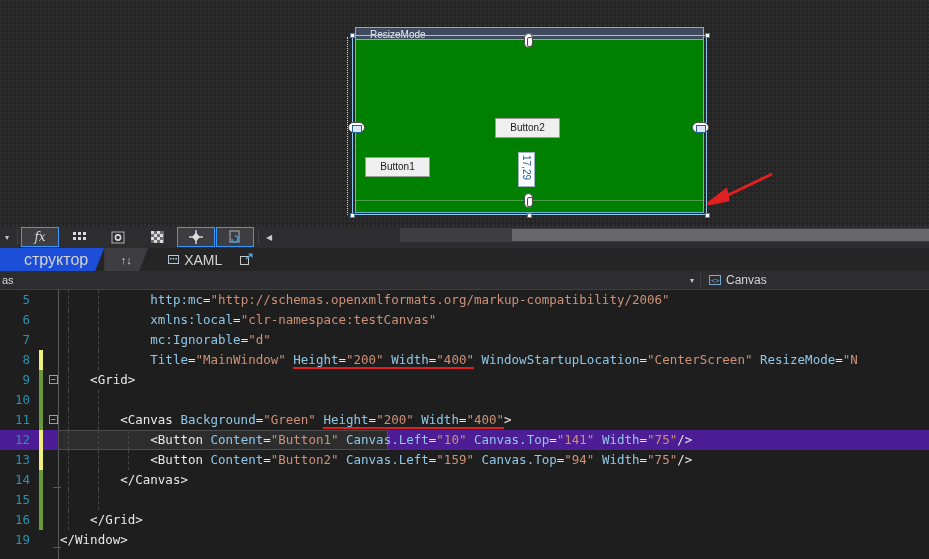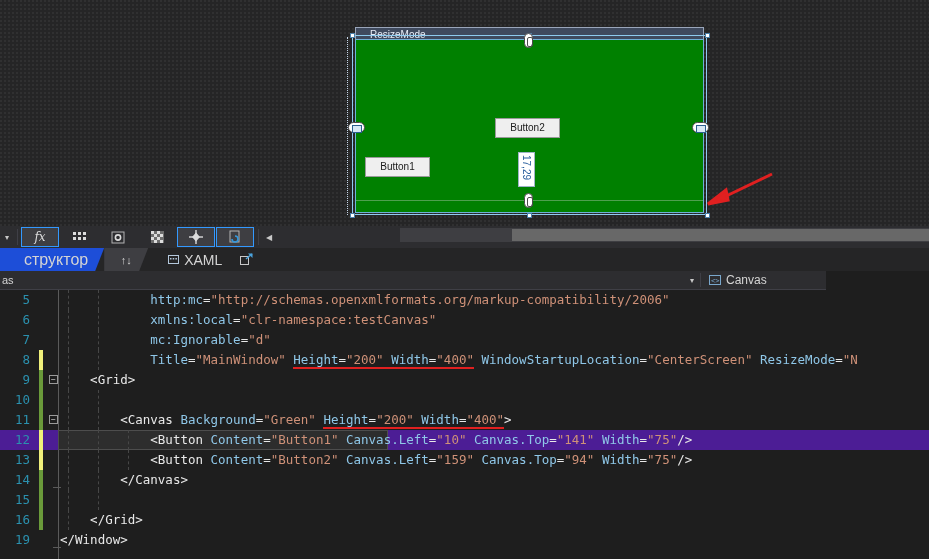--- a/index.html
+++ b/index.html
@@ -187,21 +187,21 @@
     color: #d4d4d4; font-size: 14px;
     padding: 0 8px; display: flex; align-items: center; gap: 5px;
     margin-left: 12px; white-space: nowrap;
   }
   #tab-popout {
     display: flex; align-items: center; margin-left: 10px;
   }
 
   
   #navbar {
-    position: absolute; left: 0; top: 271px; width: 826px; height: 19px;
+    position: absolute; left: 0; top: 271px; width: 929px; height: 19px;
     background: #2d2d30;
     display: flex; align-items: center;
     border-bottom: 1px solid #3f3f46;
   }
   #nav-left {
     color: #d4d4d4; font-size: 11px; padding-left: 2px;
     width: 700px; display: flex; align-items: center;
     white-space: nowrap; overflow: hidden;
   }
   #nav-left-caret { margin-left: auto; margin-right: 6px; color: #c8c8c8; font-size: 8px; }

